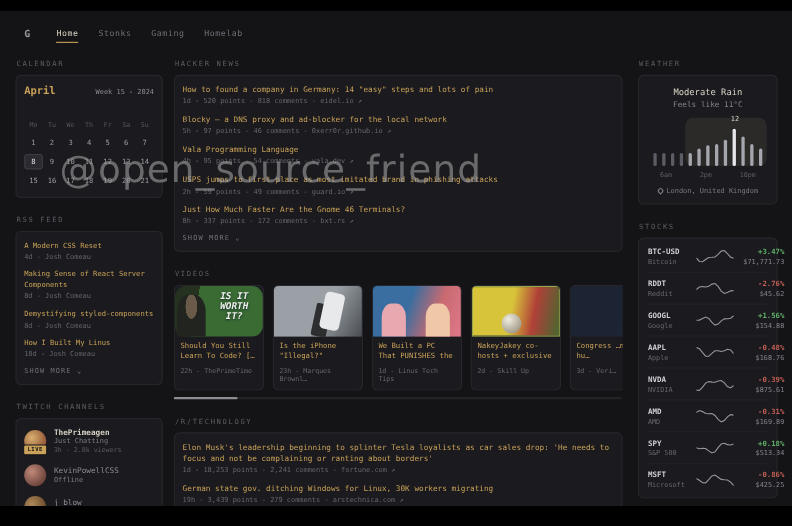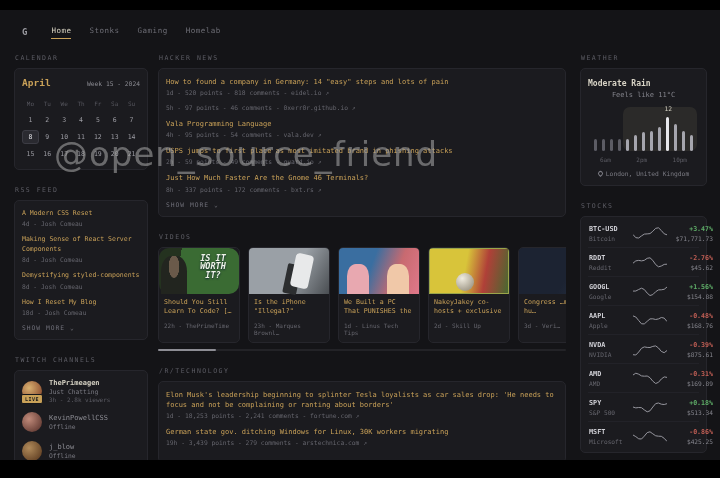--- a/index.html
+++ b/index.html
@@ -17,21 +17,21 @@
   .tab.active { color:#d8d3c2; border-bottom:1.5px solid #c9a158; }
   
   .cols { display:flex; padding:0 13px 0 14px; align-items:flex-start; }
   .col-left { width:134px; flex:none; margin-right:10px; }
   .col-mid  { width:408px; flex:none; margin-right:14px; }
   .col-right{ width:127px; flex:none; }
   .sec-label { font-size:6.5px; letter-spacing:1.5px; color:#5d5d65; margin:0 0 6px 1px; }
   .sec { margin-bottom:16px; }
   .card { background:#1b1b1f; border:1px solid #26262c; border-radius:5px; padding:8px 7px; }
   
-  .cal-head { display:flex; justify-content:space-between; align-items:baseline; margin-bottom:10px; }
+  .cal-head { display:flex; justify-content:space-between; align-items:baseline; margin-bottom:20px; }
   .cal-month { color:#c9a158; font-size:9.5px; font-weight:bold; }
   .cal-week { color:#8c8c93; font-size:6.3px; }
   .cal-grid { display:grid; grid-template-columns:repeat(7,1fr); row-gap:3px; }
   .cal-wd { color:#55555d; font-size:6px; text-align:center; padding:2px 0 3px; }
   .cal-day { color:#9c9ca3; font-size:6.5px; text-align:center; padding:3px 0; border-radius:3px; }
   .cal-day.sel { background:#2a2a30; border:1px solid #3c3c44; color:#e4e4e8; padding:2px 0; }
   
   .feed-item { margin-bottom:8px; }
   .feed-title { color:#c9a158; font-size:7px; line-height:1.45; cursor:pointer; }
   .feed-title.sm { font-size:6.5px; }
@@ -72,21 +72,21 @@
     border:1px solid #9aa54a; }
   .t4 .ball { position:absolute; left:26px; bottom:2px; width:18px; height:18px; border-radius:50%;
     background:radial-gradient(circle at 35% 30%, #f0ece0, #8a8270); }
   .t5 { background:linear-gradient(120deg,#1c2332 0 60%,#2a3448 100%); }
   .vid-body { padding:4px 5px 6px; }
   .vid-title { color:#c9a158; font-size:6.6px; line-height:1.45; height:19px; overflow:hidden; }
   .vid-meta { color:#65656d; font-size:6px; margin-top:5px; }
   .vid-scroll { position:relative; height:2px; background:#232327; margin:6px 0 10px; border-radius:1px; }
   .vid-thumb-bar { position:absolute; left:0; top:0; height:2px; width:58px; background:#8d8d94; border-radius:1px; }
   
-  .w-cond { color:#d8d4c6; font-size:8px; font-weight:bold; margin-top:2px; }
+  .w-cond { color:#d8d4c6; font-size:8px; font-weight:normal; text-align:center; margin-top:2px; }
   .w-feels { color:#84848c; font-size:7px; text-align:center; margin-top:3px; }
   .w-chart { position:relative; height:56px; margin:8px 2px 2px; }
   .w-daylight { position:absolute; top:0; bottom:12px; background:rgba(215,195,145,0.09); border-radius:7px; }
   .w-bars { position:absolute; left:0; right:0; bottom:12px; top:10px; display:flex;
     align-items:flex-end; justify-content:space-between; padding:0 4px; }
   .w-bar { width:3px; border-radius:2px; background:#5c5c64; }
   .w-bar.day { background:#a6a6ae; }
   .w-bar.peak { background:#e8e8ec; }
   .w-peak-label { position:absolute; top:-2px; transform:translateX(-50%); color:#d8d4c6; font-size:6.3px; }
   .w-times { position:absolute; left:0; right:0; bottom:0; display:flex;
@@ -175,21 +175,21 @@
             </div>
             <div class="feed-item">
               <div class="feed-title sm">Making Sense of React Server Components</div>
               <div class="feed-meta">8d - Josh Comeau</div>
             </div>
             <div class="feed-item">
               <div class="feed-title sm">Demystifying styled-components</div>
               <div class="feed-meta">8d - Josh Comeau</div>
             </div>
             <div class="feed-item">
-              <div class="feed-title sm">How I Reset My Blog</div>
+              <div class="feed-title sm">How I Built My Linus</div>
               <div class="feed-meta">18d - Josh Comeau</div>
             </div>
             <div class="show-more">SHOW MORE ⌄</div>
           </div>
       </div>
 
       <div class="sec">
         <div class="sec-label">TWITCH CHANNELS</div>
         <div class="card" id="twitch-card">
             <div class="tw-row">
@@ -227,20 +227,21 @@
 
     <div class="col-mid">
       <div class="sec">
         <div class="sec-label">HACKER NEWS</div>
         <div class="card" id="hn-card">
             <div class="feed-item">
               <div class="feed-title">How to found a company in Germany: 14 "easy" steps and lots of pain</div>
               <div class="feed-meta">1d - 520 points - 818 comments - eidel.io ↗</div>
             </div>
             <div class="feed-item">
+              <div class="feed-title">Blocky – a DNS proxy and ad-blocker for the local network</div>
               <div class="feed-meta">5h - 97 points - 46 comments - 0xerr0r.github.io ↗</div>
             </div>
             <div class="feed-item">
               <div class="feed-title">Vala Programming Language</div>
               <div class="feed-meta">4h - 95 points - 54 comments - vala.dev ↗</div>
             </div>
             <div class="feed-item">
               <div class="feed-title">USPS jumps to first place as most imitated brand in phishing attacks</div>
               <div class="feed-meta">2h - 59 points - 49 comments - guard.io ↗</div>
             </div>

